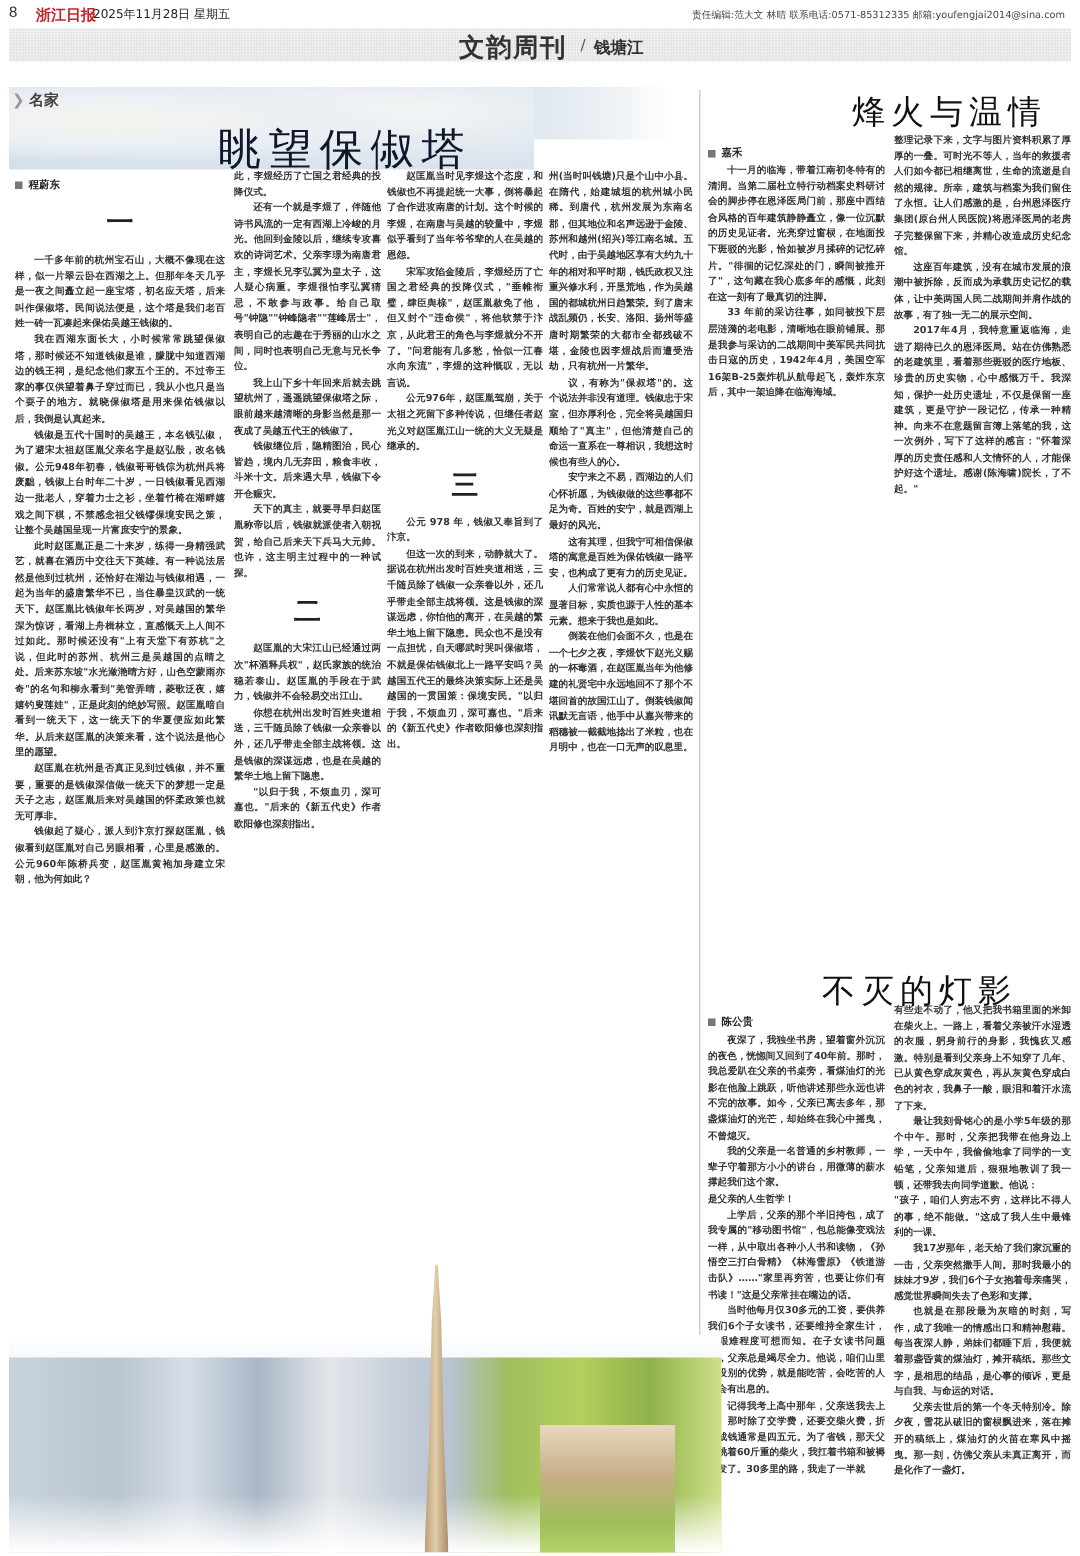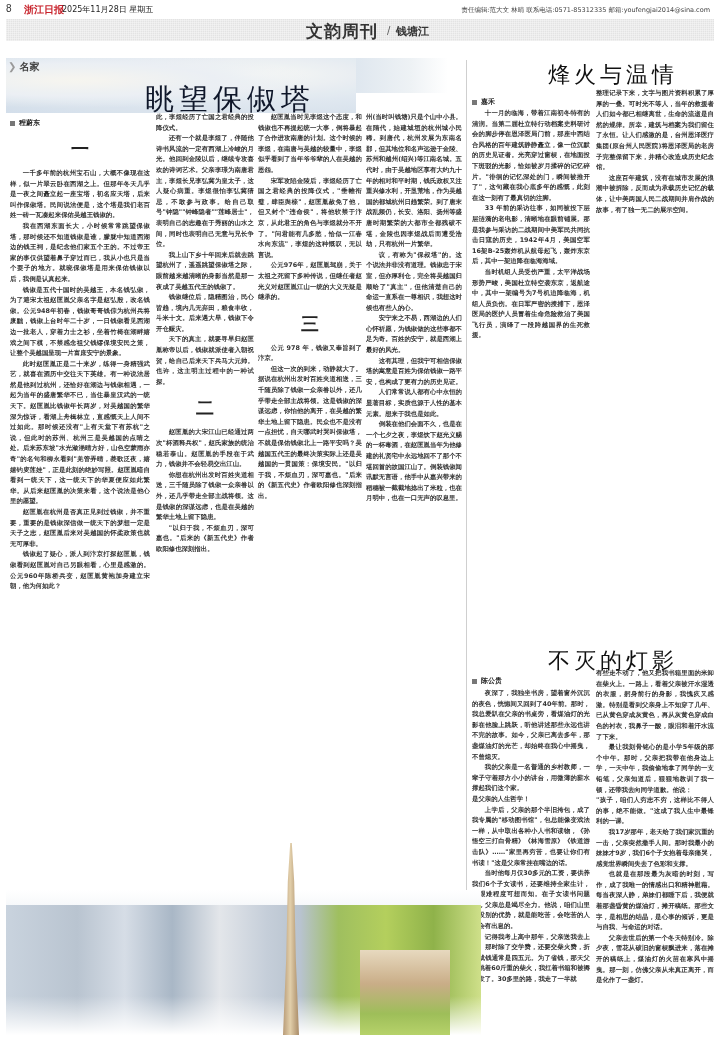--- a/index.html
+++ b/index.html
@@ -23,21 +23,21 @@
   .hero { position:absolute; left:6px; top:58px; width:350px; height:55px;
     background: radial-gradient(ellipse at 20% 40%, #f6f4ee 0%, #e9eef3 35%, transparent 60%),
                 radial-gradient(ellipse at 70% 30%, #f7f7f4 0%, #dde6ef 50%, #cfdbe8 100%);
     opacity:.9; }
   .hero-right { position:absolute; left:356px; top:58px; width:92px; height:35px;
     background: linear-gradient(90deg, #dfe7ef 0%, #eef2f5 60%, #ffffff 100%); }
 
   .section-tag { position:absolute; left:8px; top:60px; font-size:10px; font-weight:bold; color:#444; }
   .section-tag .arrow { color:#999; margin-right:3px; }
   .title-main { position:absolute; left:145px; top:80px; font-size:29px; color:#0f172a; letter-spacing:5px; font-family:"DejaVu Sans", sans-serif; font-weight:normal; }
-  .title-right { position:absolute; left:548px; top:60px; font-size:22px; color:#111; letter-spacing:4px; }
+  .title-right { position:absolute; left:568px; top:60px; font-size:22px; color:#111; letter-spacing:4px; }
   .title-right2 { position:absolute; left:548px; top:646px; font-size:22px; color:#111; letter-spacing:4px; }
 
   .byline { position:absolute; font-size:7px; font-weight:bold; color:#222; }
   .byline .sq { display:inline-block; width:5px; height:5px; background:#777; margin-right:4px; vertical-align:middle; }
 
   .col { position:absolute; font-size:6.4px; line-height:10.6px; color:#333; text-align:justify; overflow:hidden; font-family:"DejaVu Sans", sans-serif;font-weight:bold; }
   .col p { text-indent:2em; margin-bottom:0; }
   .numeral { text-align:center; font-size:18px; line-height:26px; color:#222; margin:8px 0 6px; text-indent:0 !important; }
 
   .divider-v { position:absolute; width:1px; background:#cfcfcf; }
@@ -125,25 +125,25 @@
 
 <div class="divider-v" style="left:466px; top:60px; height:975px;"></div>
 
 <div class="title-right">烽火与温情</div>
 <div class="byline" style="left:472px; top:97px;">
   <span class="sq"></span><span>嘉禾</span>
 </div>
 <div class="col" style="left:472px; top:108px; width:118px; height:520px;">
   <p>十一月的临海，带着江南初冬特有的清润。当第二届杜立特行动档案史料研讨会的脚步停在恩泽医局门前，那座中西结合风格的百年建筑静静矗立，像一位沉默的历史见证者。光亮穿过窗棂，在地面投下斑驳的光影，恰如被岁月揉碎的记忆碎片。"徘徊的记忆深处的门，瞬间被推开了"，这句藏在我心底多年的感慨，此刻在这一刻有了最真切的注脚。</p>
   <p>33 年前的采访往事，如同被投下层层涟漪的老电影，清晰地在眼前铺展。那是我参与采访的二战期间中美军民共同抗击日寇的历史，1942年4月，美国空军16架B-25轰炸机从航母起飞，轰炸东京后，其中一架迫降在临海海域。</p>
-  <p>当时机组人员受伤严重，太平洋战场形势严峻，美国杜立特空袭东京，返航途中，其中一架编号为7号机迫降临海，机组人员负伤。在日军严密的搜捕下，恩泽医局的医护人员冒着生命危险救治了美国飞行员，演绎了一段跨越国界的生死救援。</p>
 </div>
 <div class="col" style="left:596px; top:88px; width:118px; height:540px;">
   <p style="text-indent:0">整理记录下来，文字与图片资料积累了厚厚的一叠。可时光不等人，当年的救援者人们如今都已相继离世，生命的流逝是自然的规律。所幸，建筑与档案为我们留住了永恒。让人们感激的是，台州恩泽医疗集团(原台州人民医院)将恩泽医局的老房子完整保留下来，并精心改造成历史纪念馆。</p>
   <p>这座百年建筑，没有在城市发展的浪潮中被拆除，反而成为承载历史记忆的载体，让中美两国人民二战期间并肩作战的故事，有了独一无二的展示空间。</p>
+  <p>2017年4月，我特意重返临海，走进了期待已久的恩泽医局。站在仿佛熟悉的老建筑里，看着那些斑驳的医疗地板、珍贵的历史实物，心中感慨万千。我深知，保护一处历史遗址，不仅是保留一座建筑，更是守护一段记忆，传承一种精神。向来不在意题留言簿上落笔的我，这一次例外，写下了这样的感言："怀着深厚的历史责任感和人文情怀的人，才能保护好这个遗址。感谢(陈海啸)院长，了不起。"</p>
 </div>
 
 <div class="title-right2">不灭的灯影</div>
 <div class="byline" style="left:472px; top:676px;">
   <span class="sq"></span><span>陈公贵</span>
 </div>
 <div class="col" style="left:472px; top:688px; width:118px; height:347px;">
   <p>夜深了，我独坐书房，望着窗外沉沉的夜色，恍惚间又回到了40年前。那时，我总爱趴在父亲的书桌旁，看煤油灯的光影在他脸上跳跃，听他讲述那些永远也讲不完的故事。如今，父亲已离去多年，那盏煤油灯的光芒，却始终在我心中摇曳，不曾熄灭。</p>
   <p>我的父亲是一名普通的乡村教师，一辈子守着那方小小的讲台，用微薄的薪水撑起我们这个家。</p>
   <p style="text-indent:0">是父亲的人生哲学！</p>

